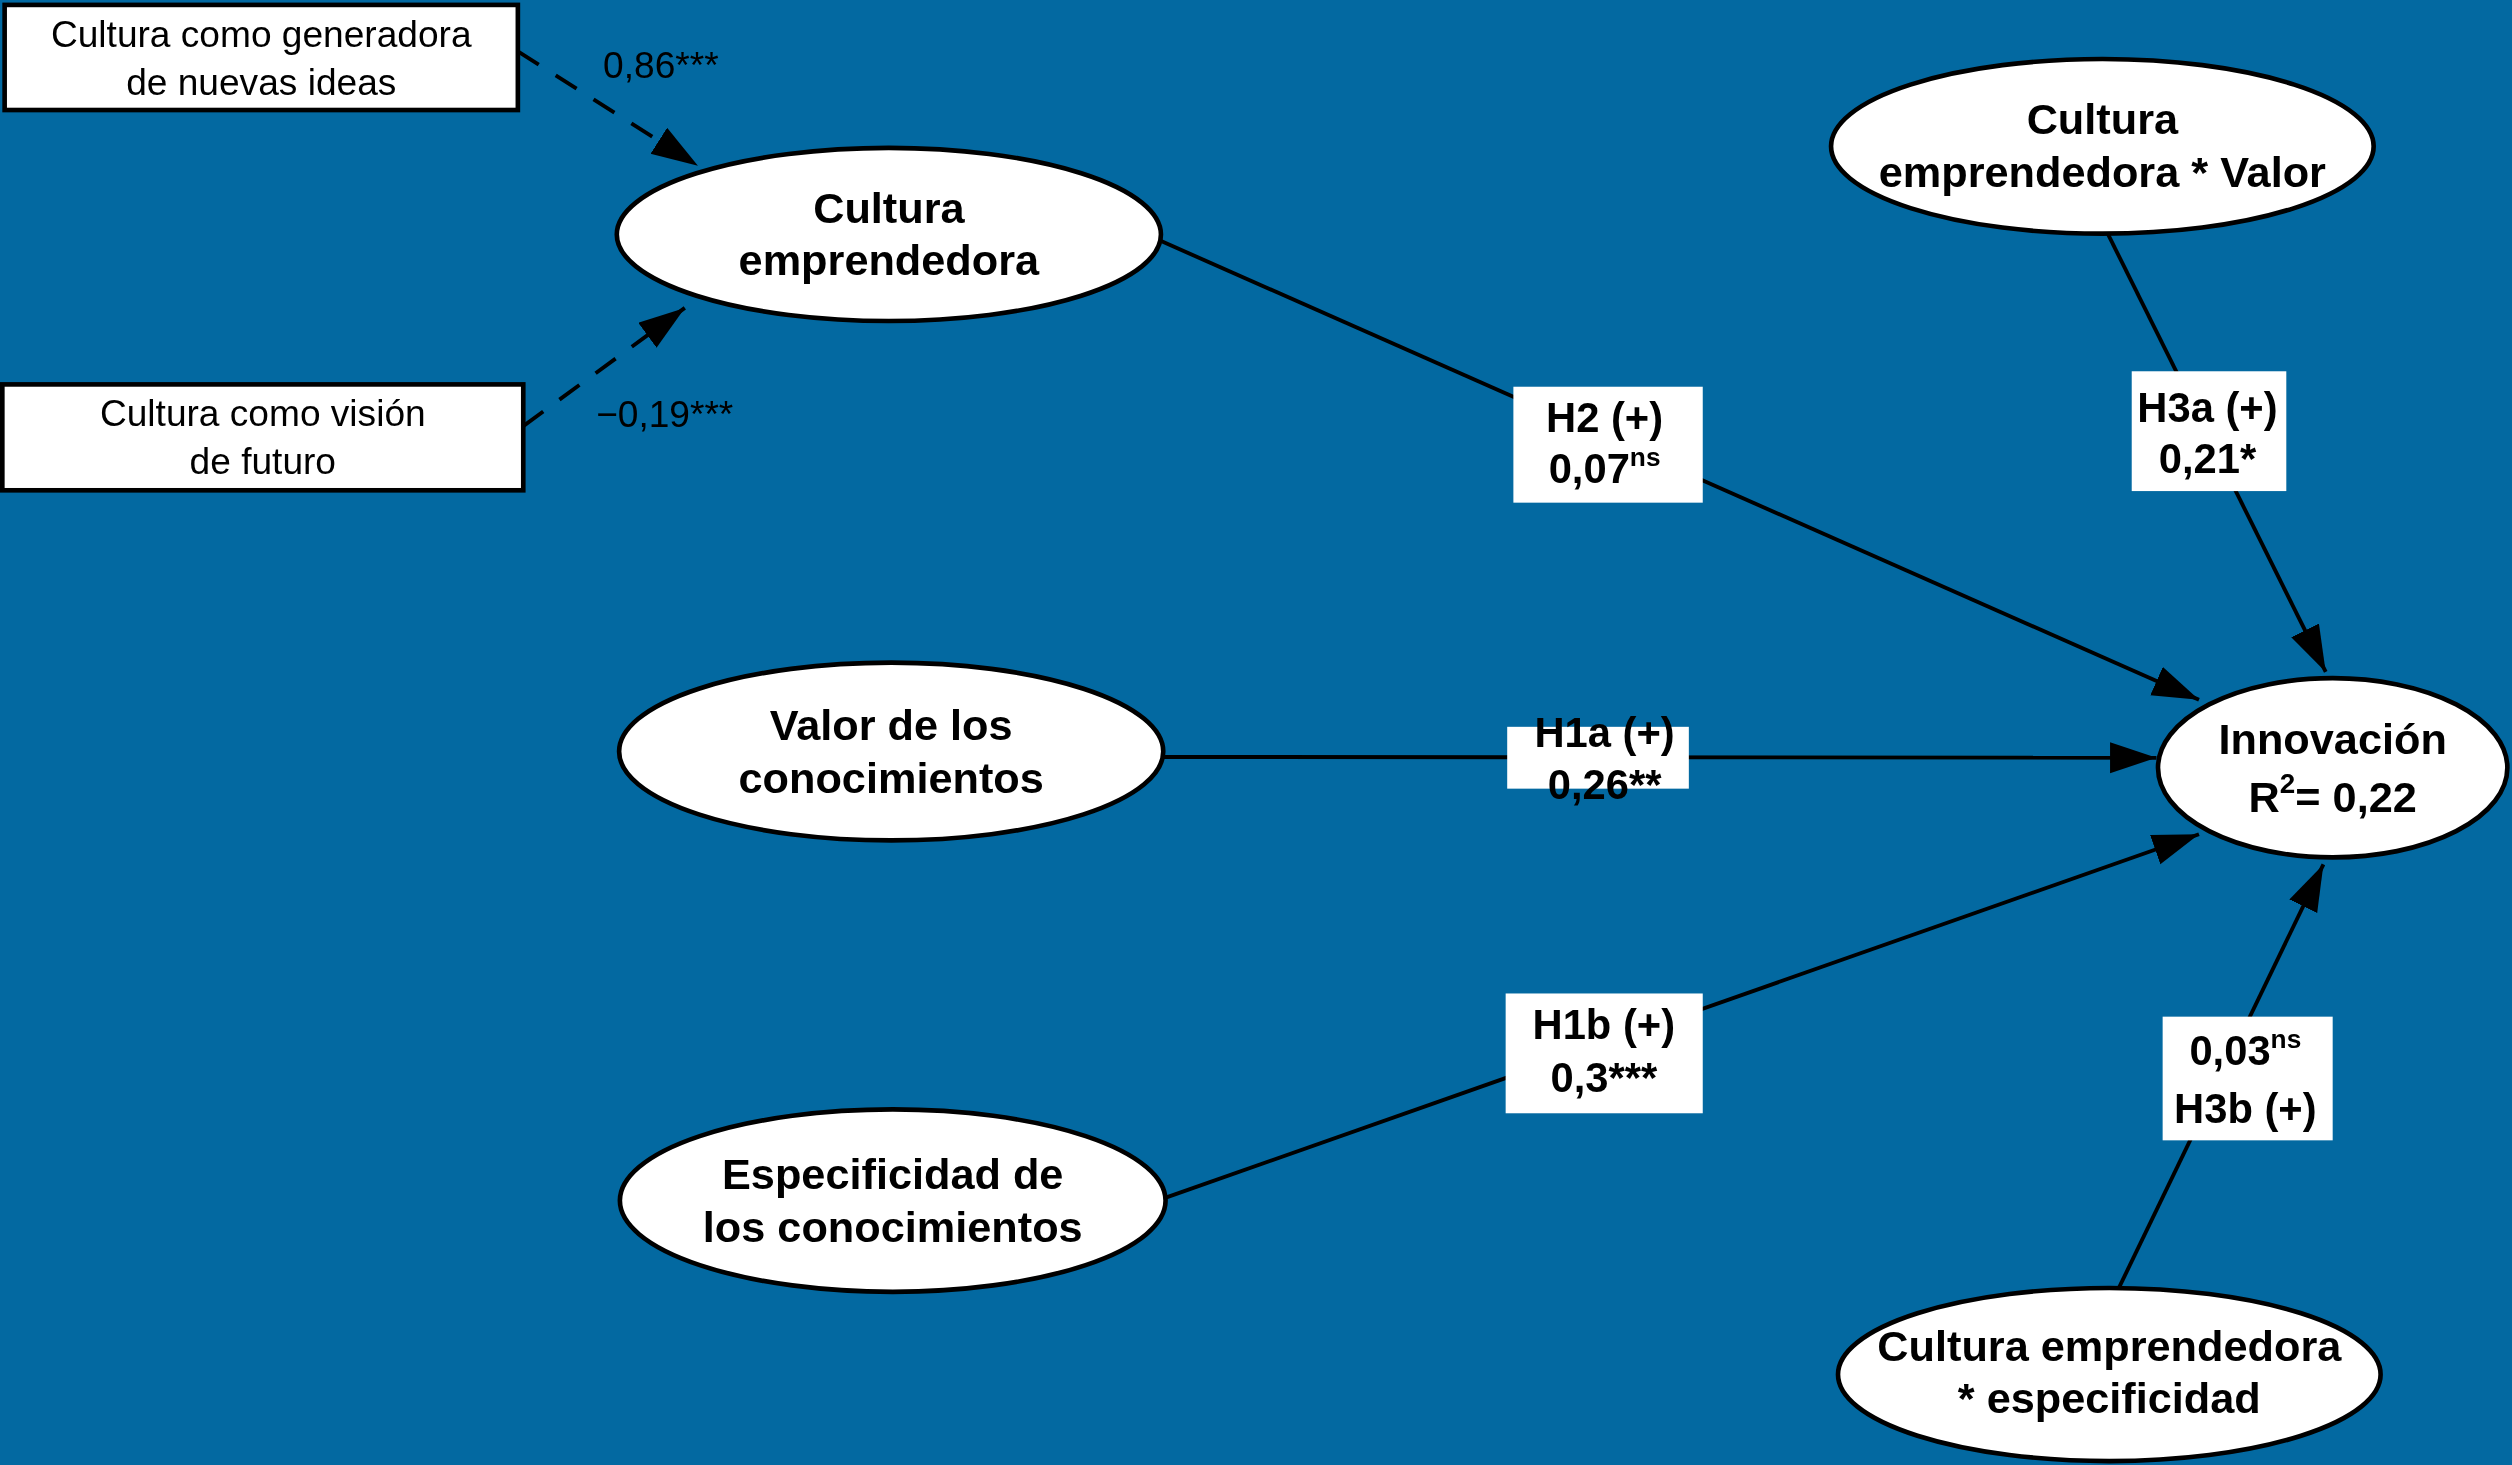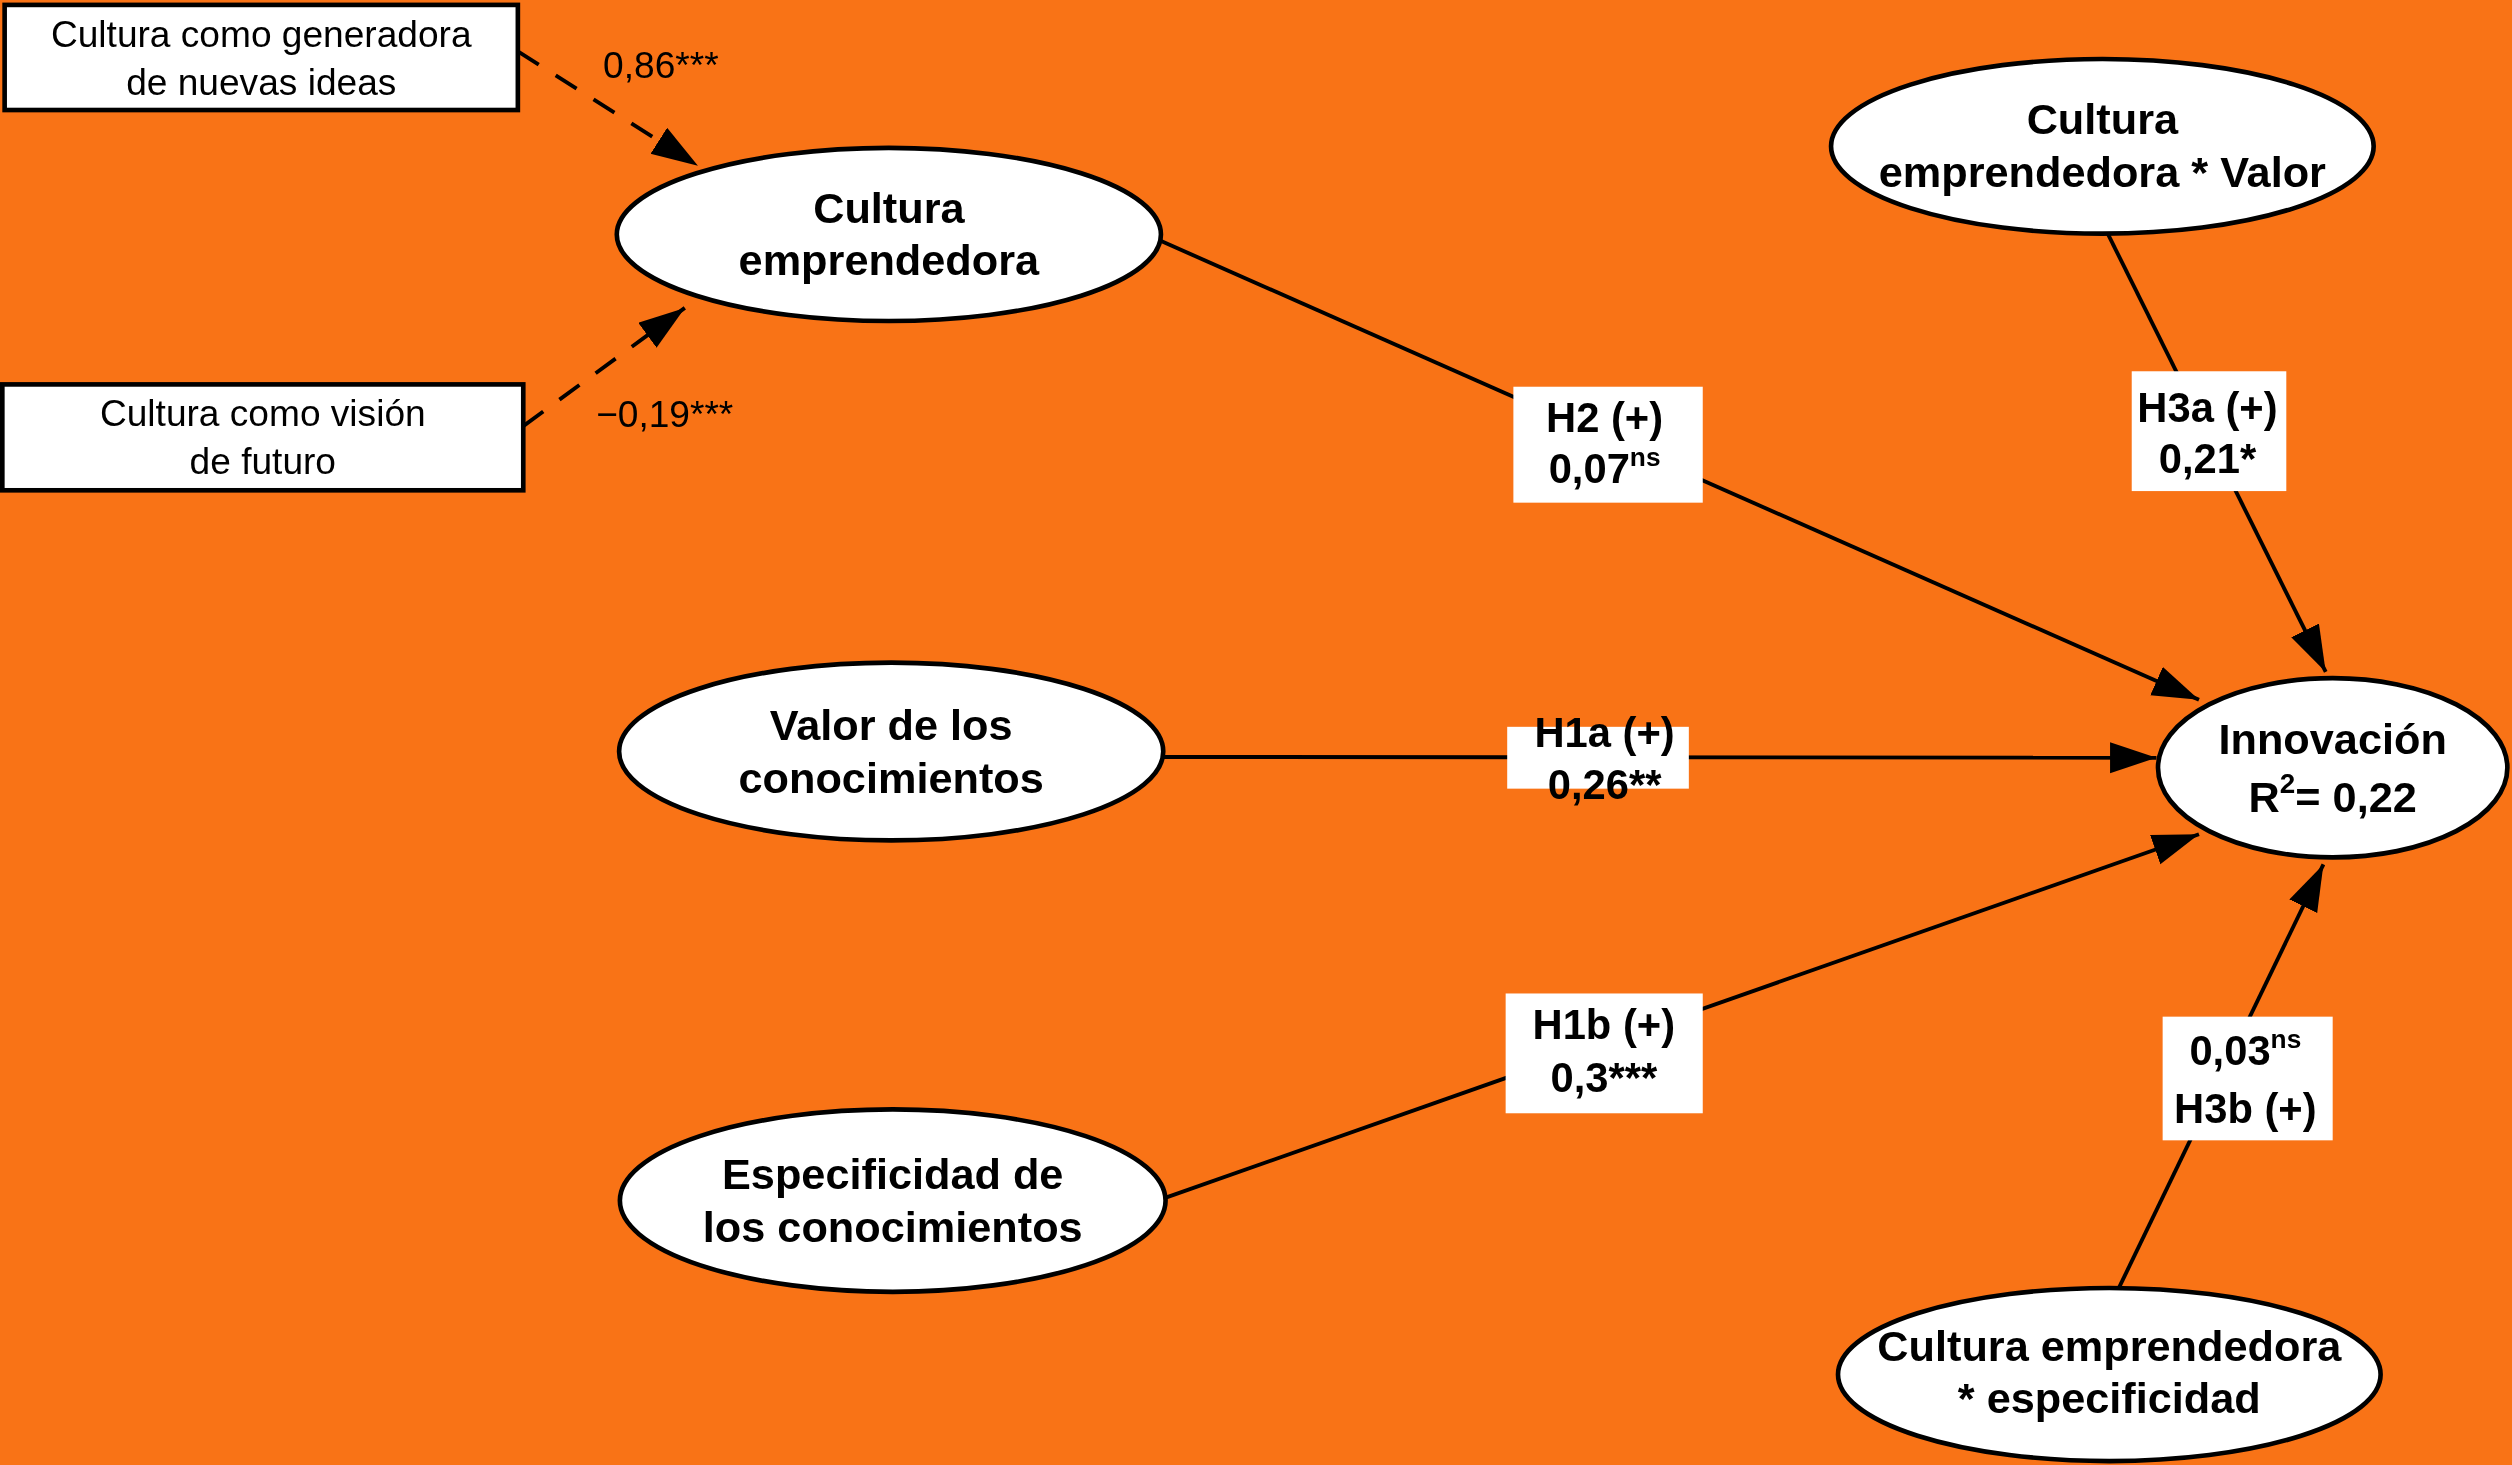--- a/index.html
+++ b/index.html
@@ -4,21 +4,21 @@
 <style>
   html, body {
     margin: 0;
     padding: 0;
     background: #ffffff;
   }
   .stage {
     position: relative;
     width: 2512px;
     height: 1466px;
-    background: #f97316;
+    background: #0369a1;
   }
   svg { display: block; }
   .shape {
     fill: #ffffff;
     stroke: #000000;
     stroke-width: 6;
   }
   .conn {
     stroke: #000000;
     stroke-width: 5;

